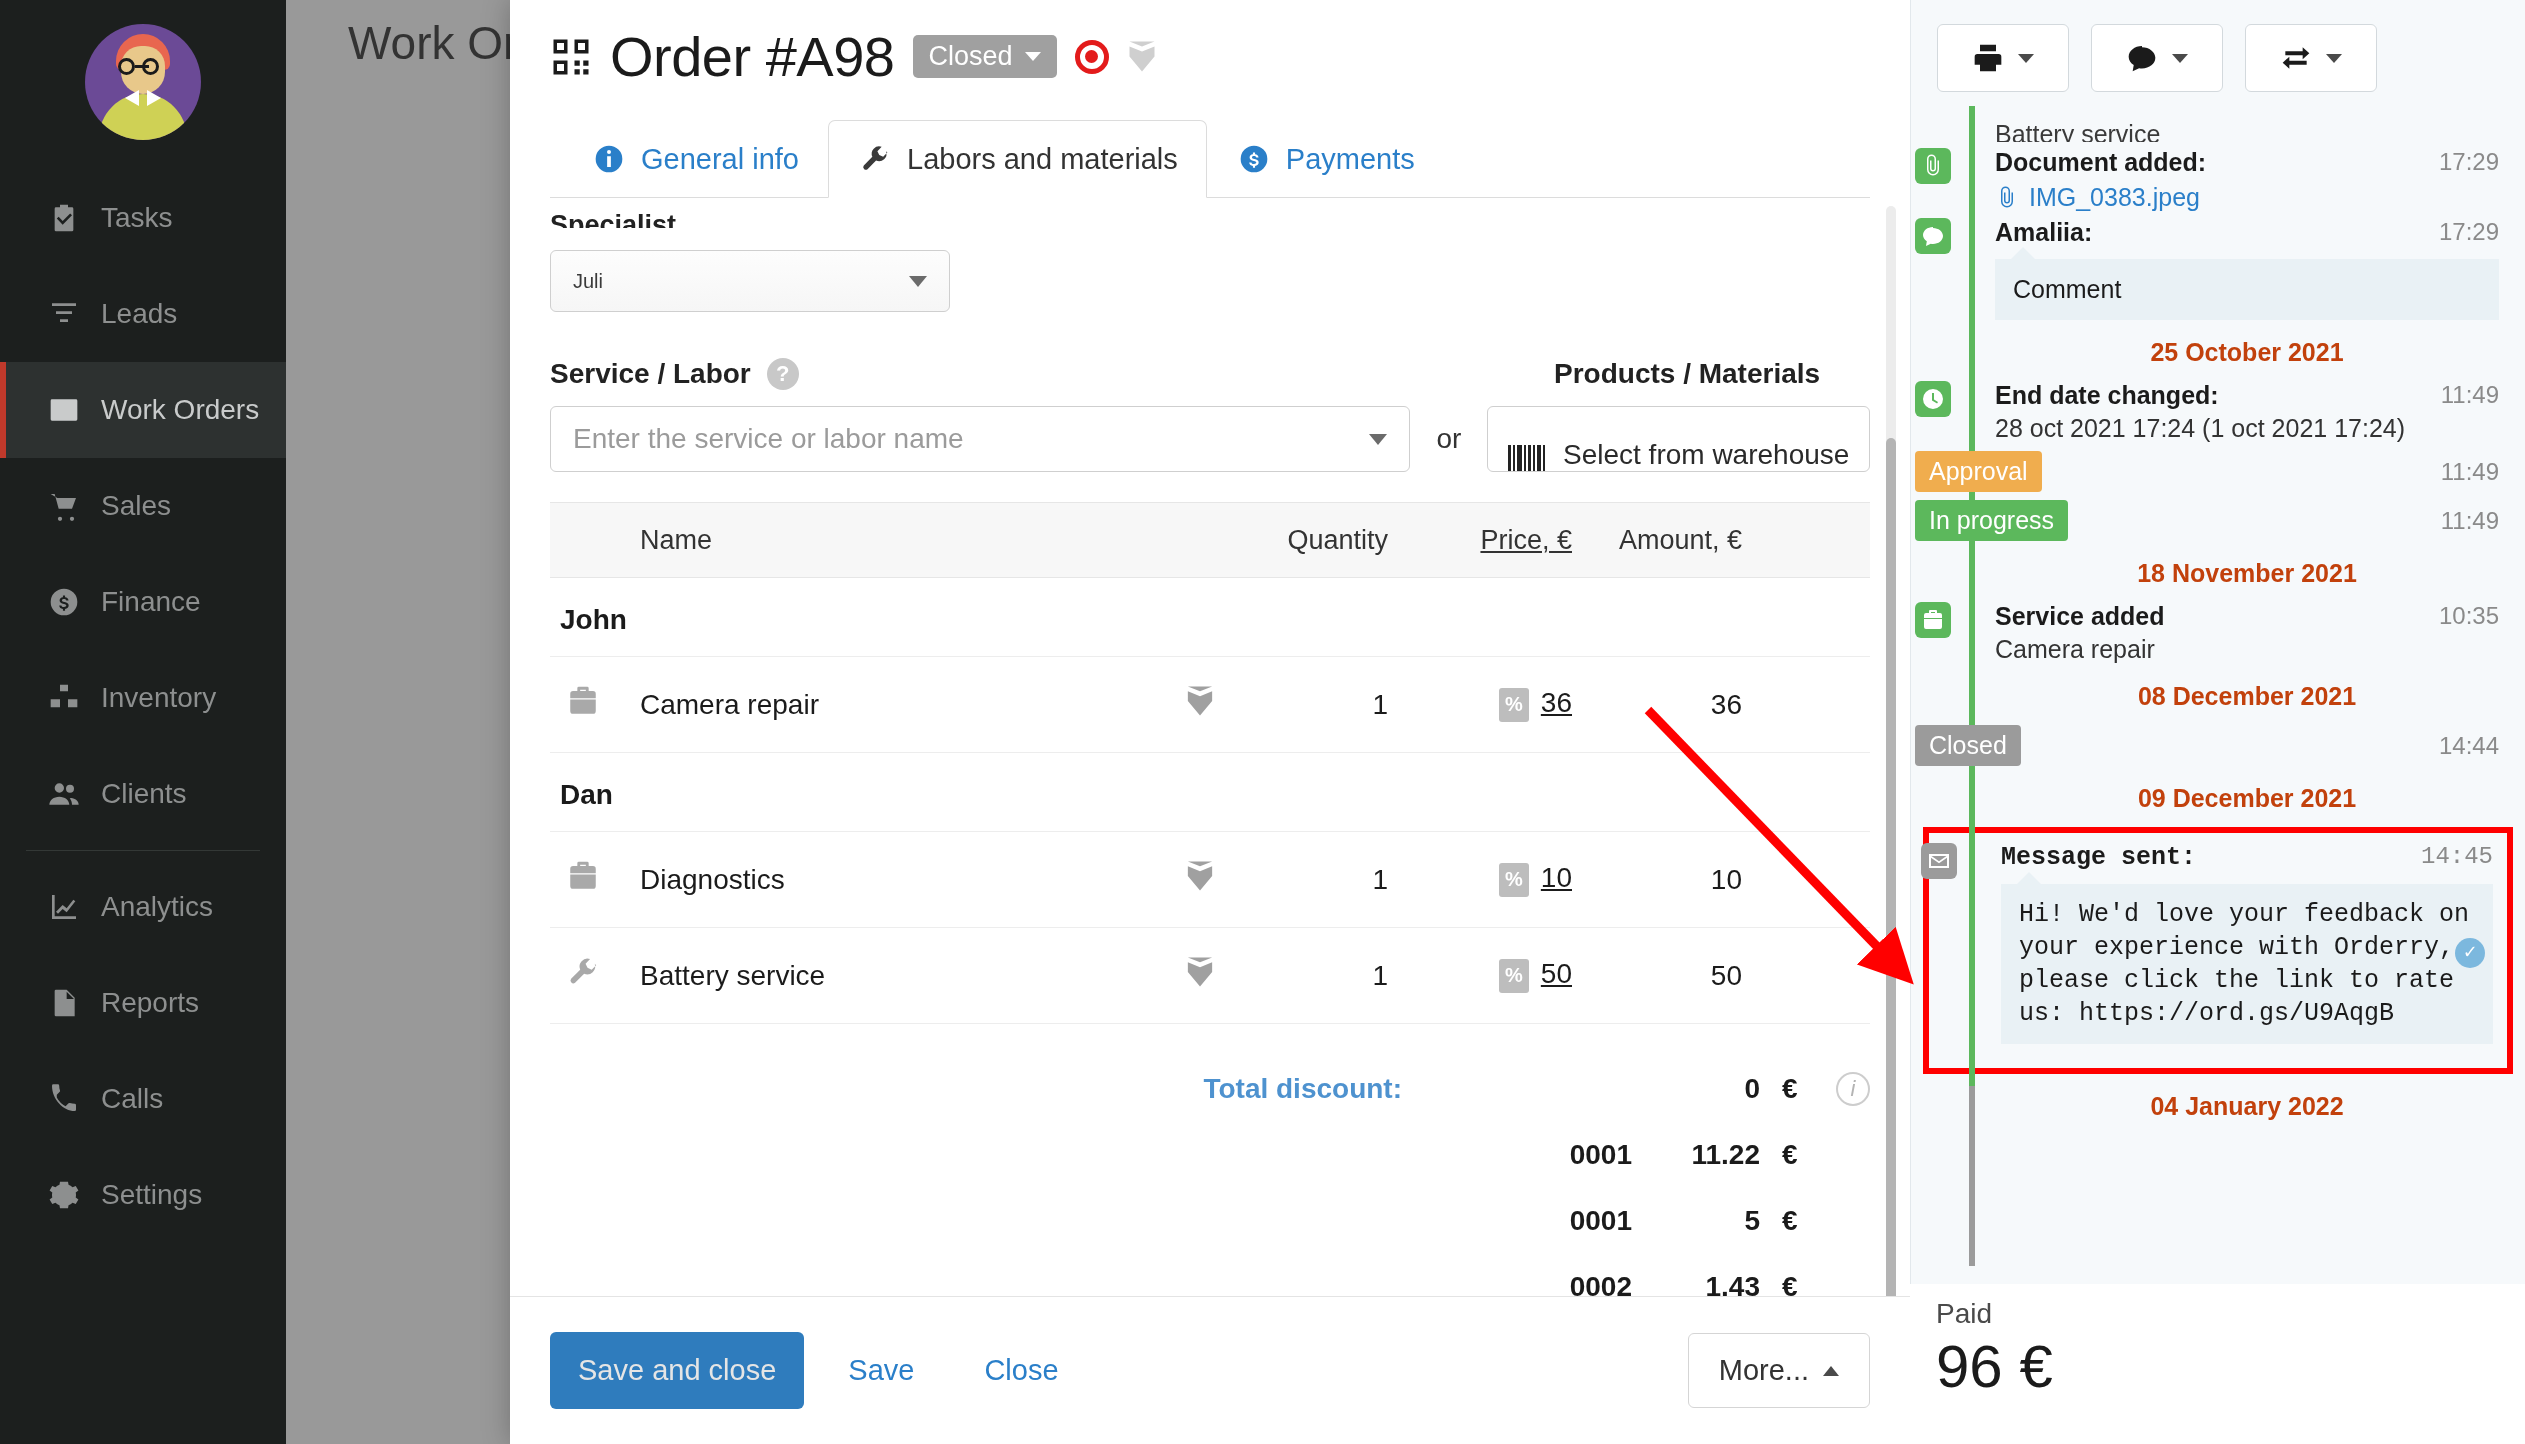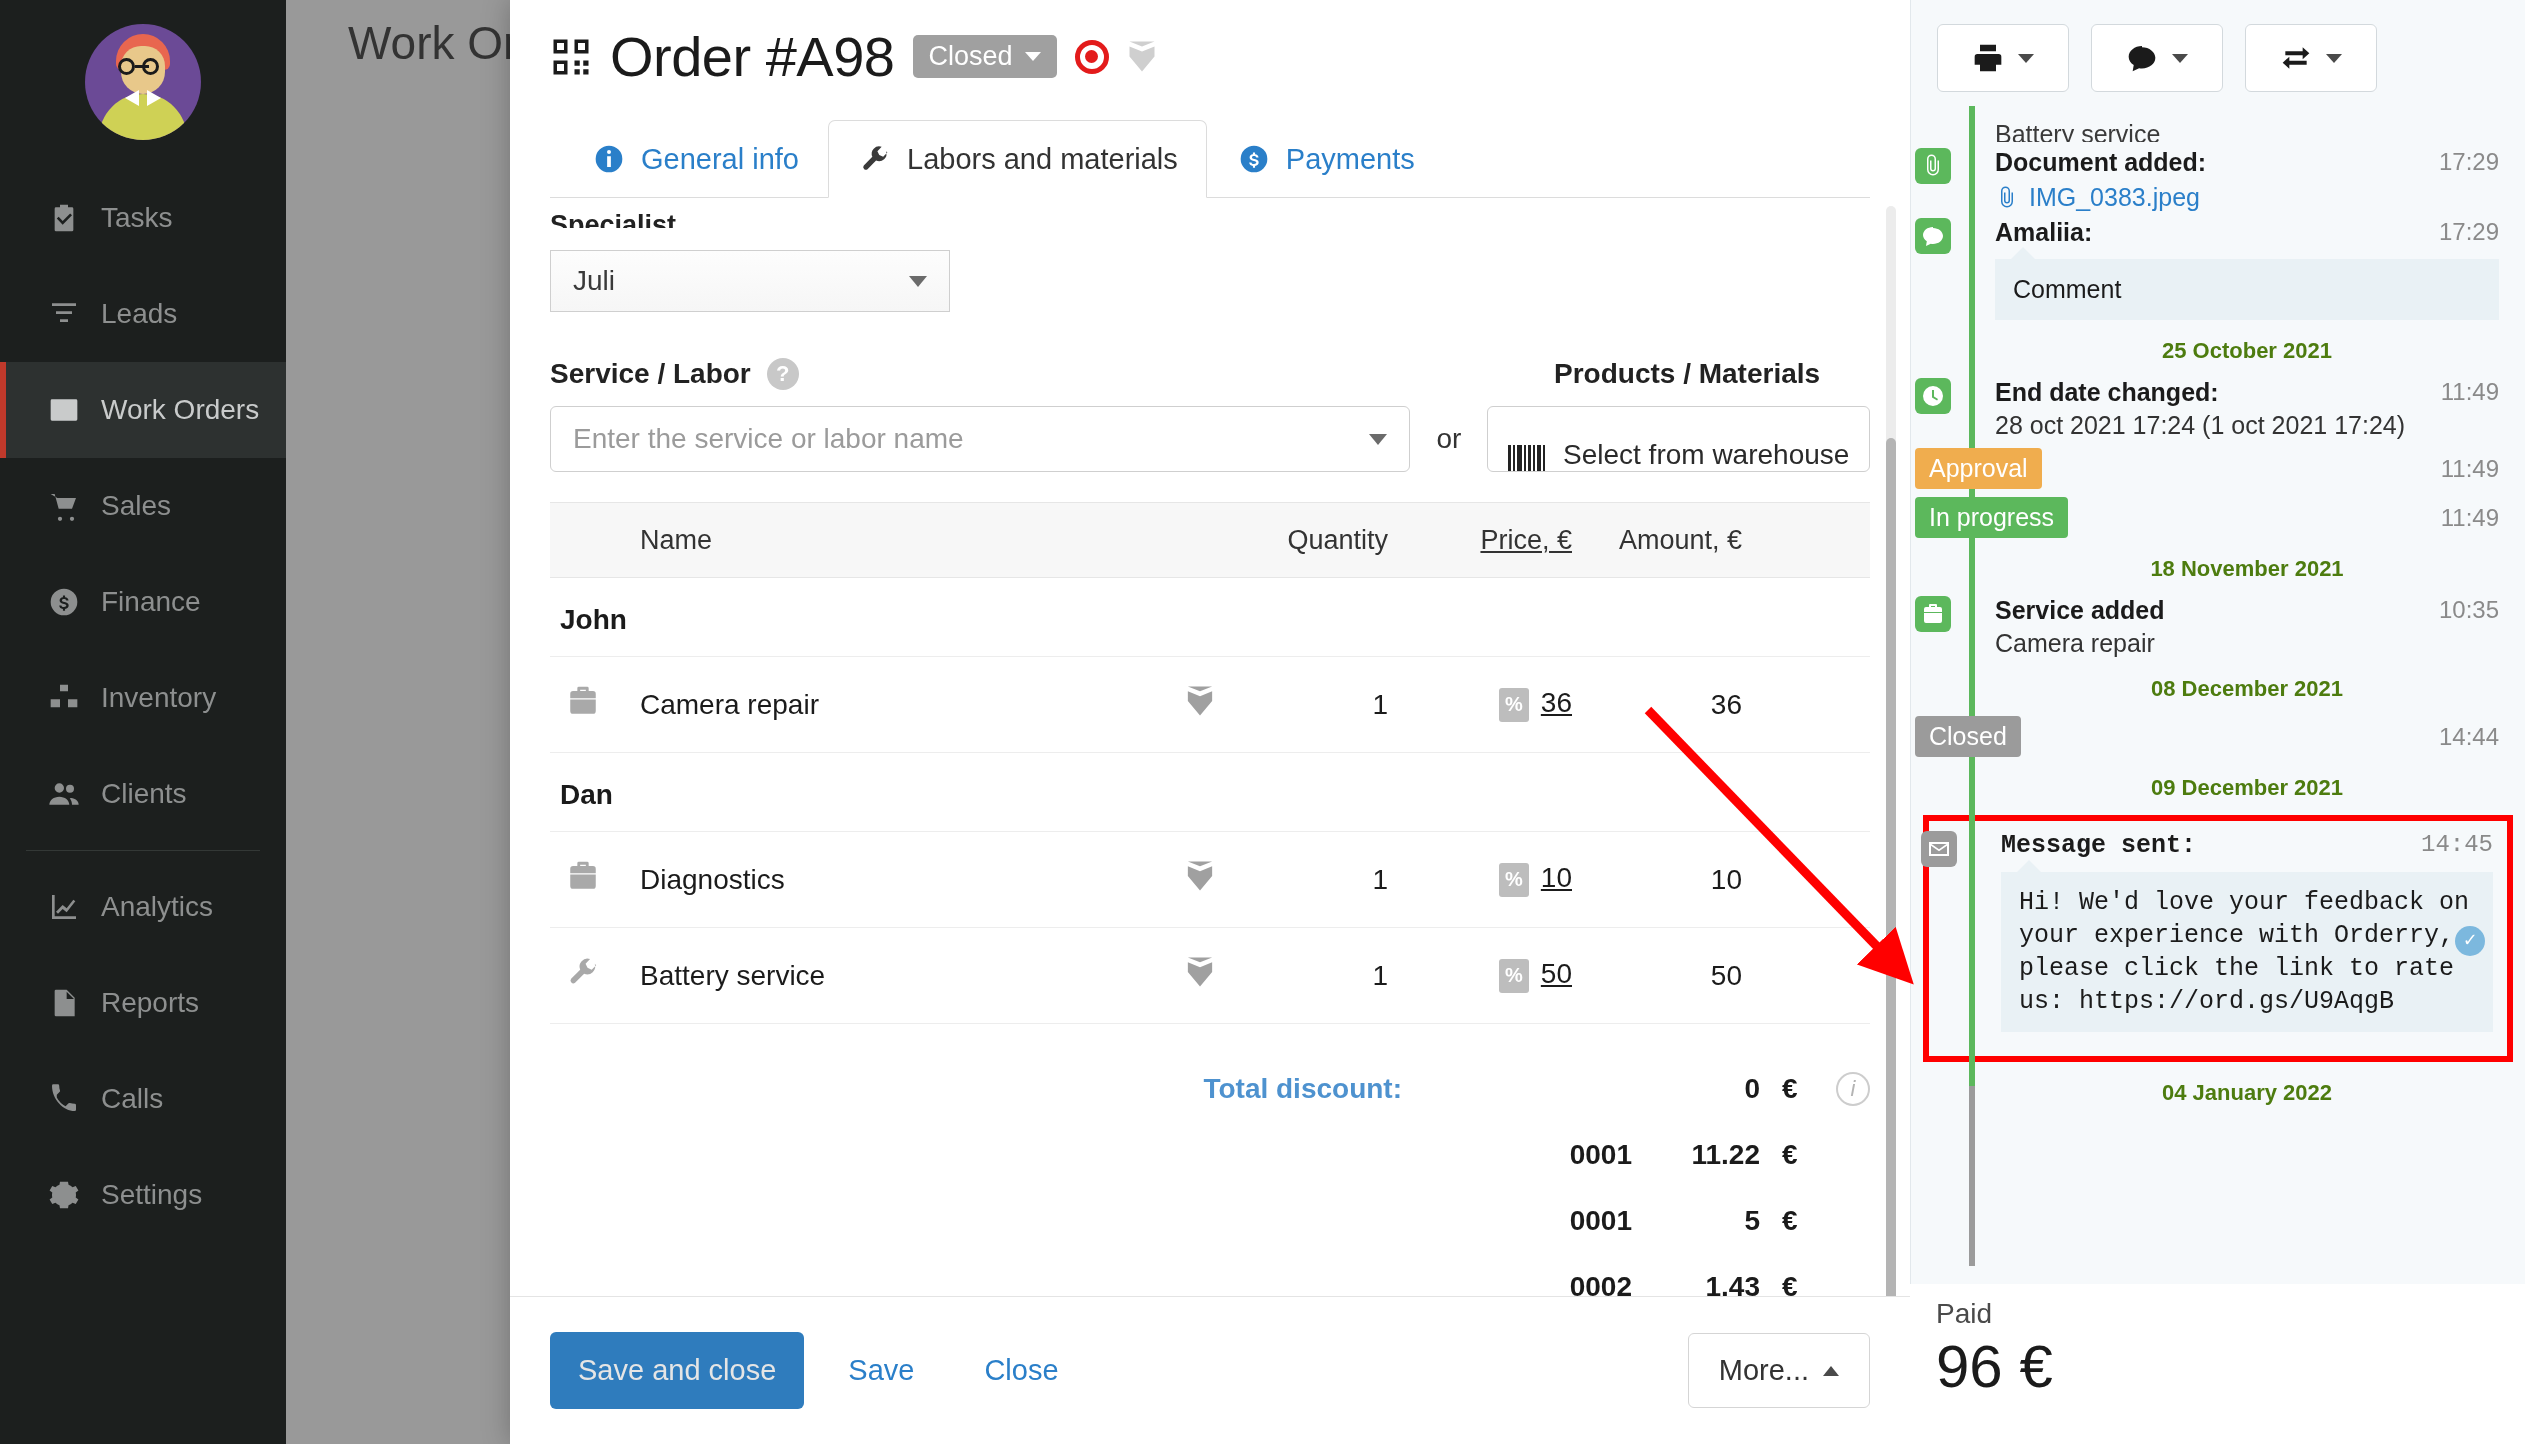--- a/index.html
+++ b/index.html
@@ -113,23 +113,23 @@
   
   .modal-body { flex: 1; overflow: hidden; position: relative; padding: 0 40px; }
   .scroll-track { position:absolute; right: 14px; top: 8px; bottom: 6px; width: 10px;
     background: #ececec; border-radius: 5px; }
   .scroll-thumb { position:absolute; right: 14px; top: 240px; width: 10px; height: 1020px;
     background: #b4b4b4; border-radius: 5px; }
 
   .spec-label { font-size: 27px; font-weight: bold; color: #222; margin-top: 12px;
     height: 18px; overflow: hidden; }
   .select-box {
-    margin-top: 22px; width: 400px; height: 62px; border: 1px solid #cfcfcf; border-radius: 0;
+    margin-top: 22px; width: 400px; height: 62px; border: 1px solid #cfcfcf; border-radius: 6px;
     background: linear-gradient(#fdfdfd,#f6f6f6); display: flex; align-items: center;
-    justify-content: space-between; padding: 0 22px; font-size: 28px; color: #3a3a3a;
+    justify-content: space-between; padding: 0 22px; font-size: 20px; color: #3a3a3a;
   }
   .caret { width: 0; height: 0; border-left: 9px solid transparent;
     border-right: 9px solid transparent; border-top: 11px solid #6b6b6b; }
 
   .field-heads { display: flex; margin-top: 46px; align-items: center; }
   .fh-left { width: 900px; font-size: 28px; font-weight: bold; color: #222;
     display: flex; align-items: center; gap: 16px; }
   .qmark { width: 32px; height: 32px; border-radius: 50%; background: #c8c8c8;
     color: #fff; font-size: 22px; display: flex; align-items: center; justify-content: center; font-weight: bold; }
   .fh-right { font-size: 28px; font-weight: bold; color: #222; margin-left: 104px; }
@@ -211,21 +211,21 @@
   .ev-badge svg { width: 24px; height: 24px; fill: #fff; }
   .ev-title { font-size: 25px; font-weight: bold; color: #1b1b1b; display: flex; }
   .ev-time { margin-left: auto; font-size: 24px; color: #8a8a8a; font-weight: normal; }
   .ev-sub { font-size: 25px; color: #333; margin-top: 4px; }
   .ev-link { font-size: 25px; color: #2a7fc9; display: flex; align-items: center; gap: 10px; margin-top: 6px; }
   .bubble { background: #e9f1f5; padding: 14px 18px; margin-top: 12px; font-size: 25px; color: #1b1b1b;
     position: relative; line-height: 1.32; }
   .bubble:before { content: ""; position: absolute; left: 16px; top: -12px;
     border-left: 12px solid transparent; border-right: 12px solid transparent;
     border-bottom: 12px solid #e9f1f5; }
-  .date-sep { text-align: center; font-size: 22px; font-weight: bold; color: #4d7c0f;
+  .date-sep { text-align: center; font-size: 25px; font-weight: bold; color: #c2410c;
     margin: 18px 0 14px 58px; }
   .pill { display: inline-block; color: #fff; font-size: 25px; padding: 6px 14px; border-radius: 4px; }
   .pill.orange { background: #f0ad4e; }
   .pill.green { background: #5cb85c; }
   .pill.grey { background: #9b9b9b; }
   .pill-row { position: relative; display: flex; align-items: center; padding-left: 36px; margin: 8px 0; }
   .pill-row .ev-time { font-size: 24px; color: #8a8a8a; }
   .pill-row .pill { margin-left: -58px; }
 
   .msg-highlight { border: 6px solid #ff0000; padding: 10px 14px 18px 14px; margin: 4px -14px 0 -14px;

